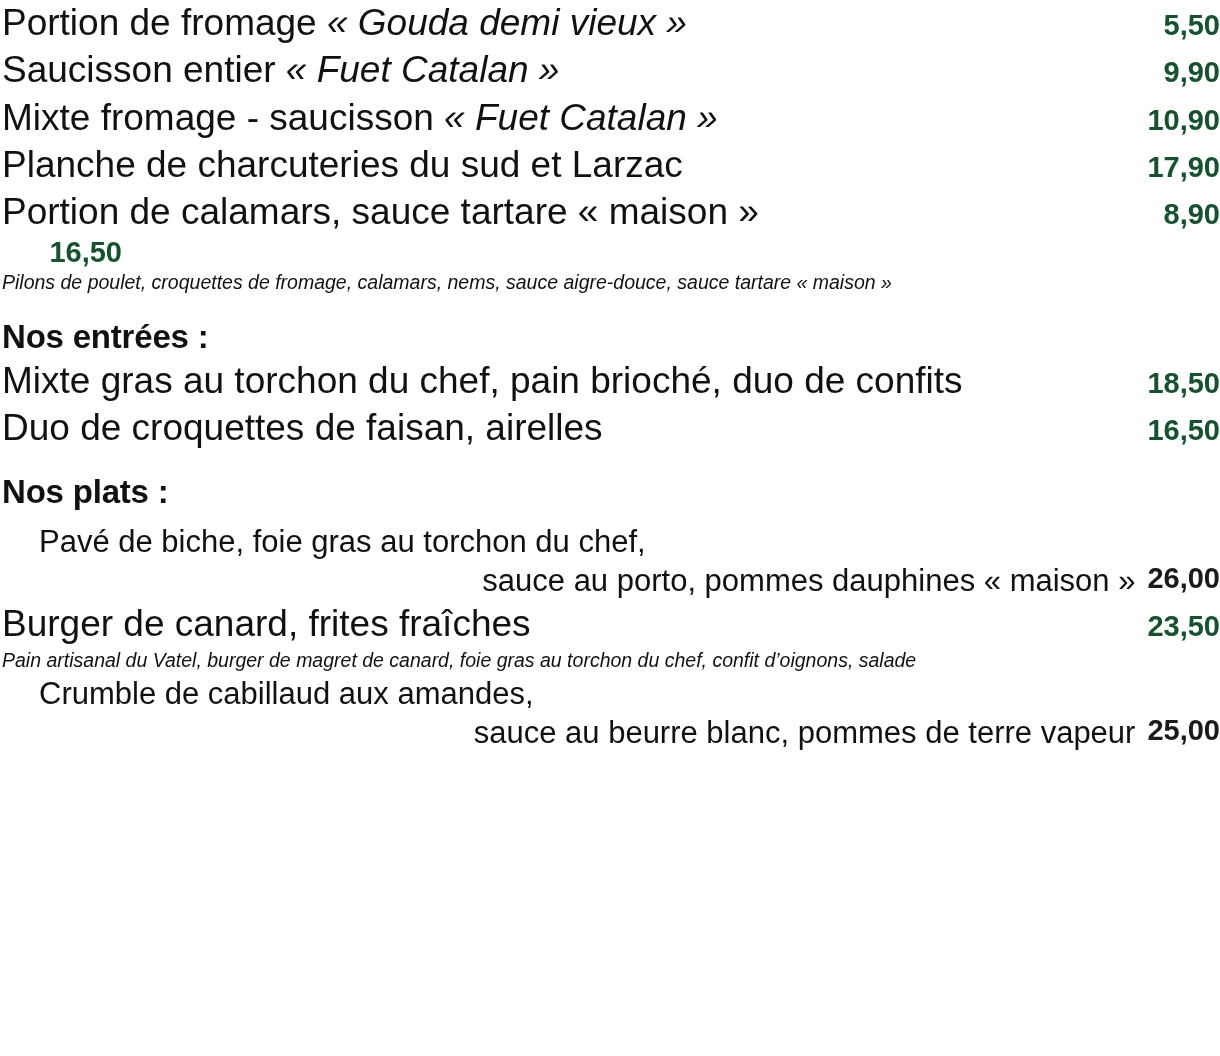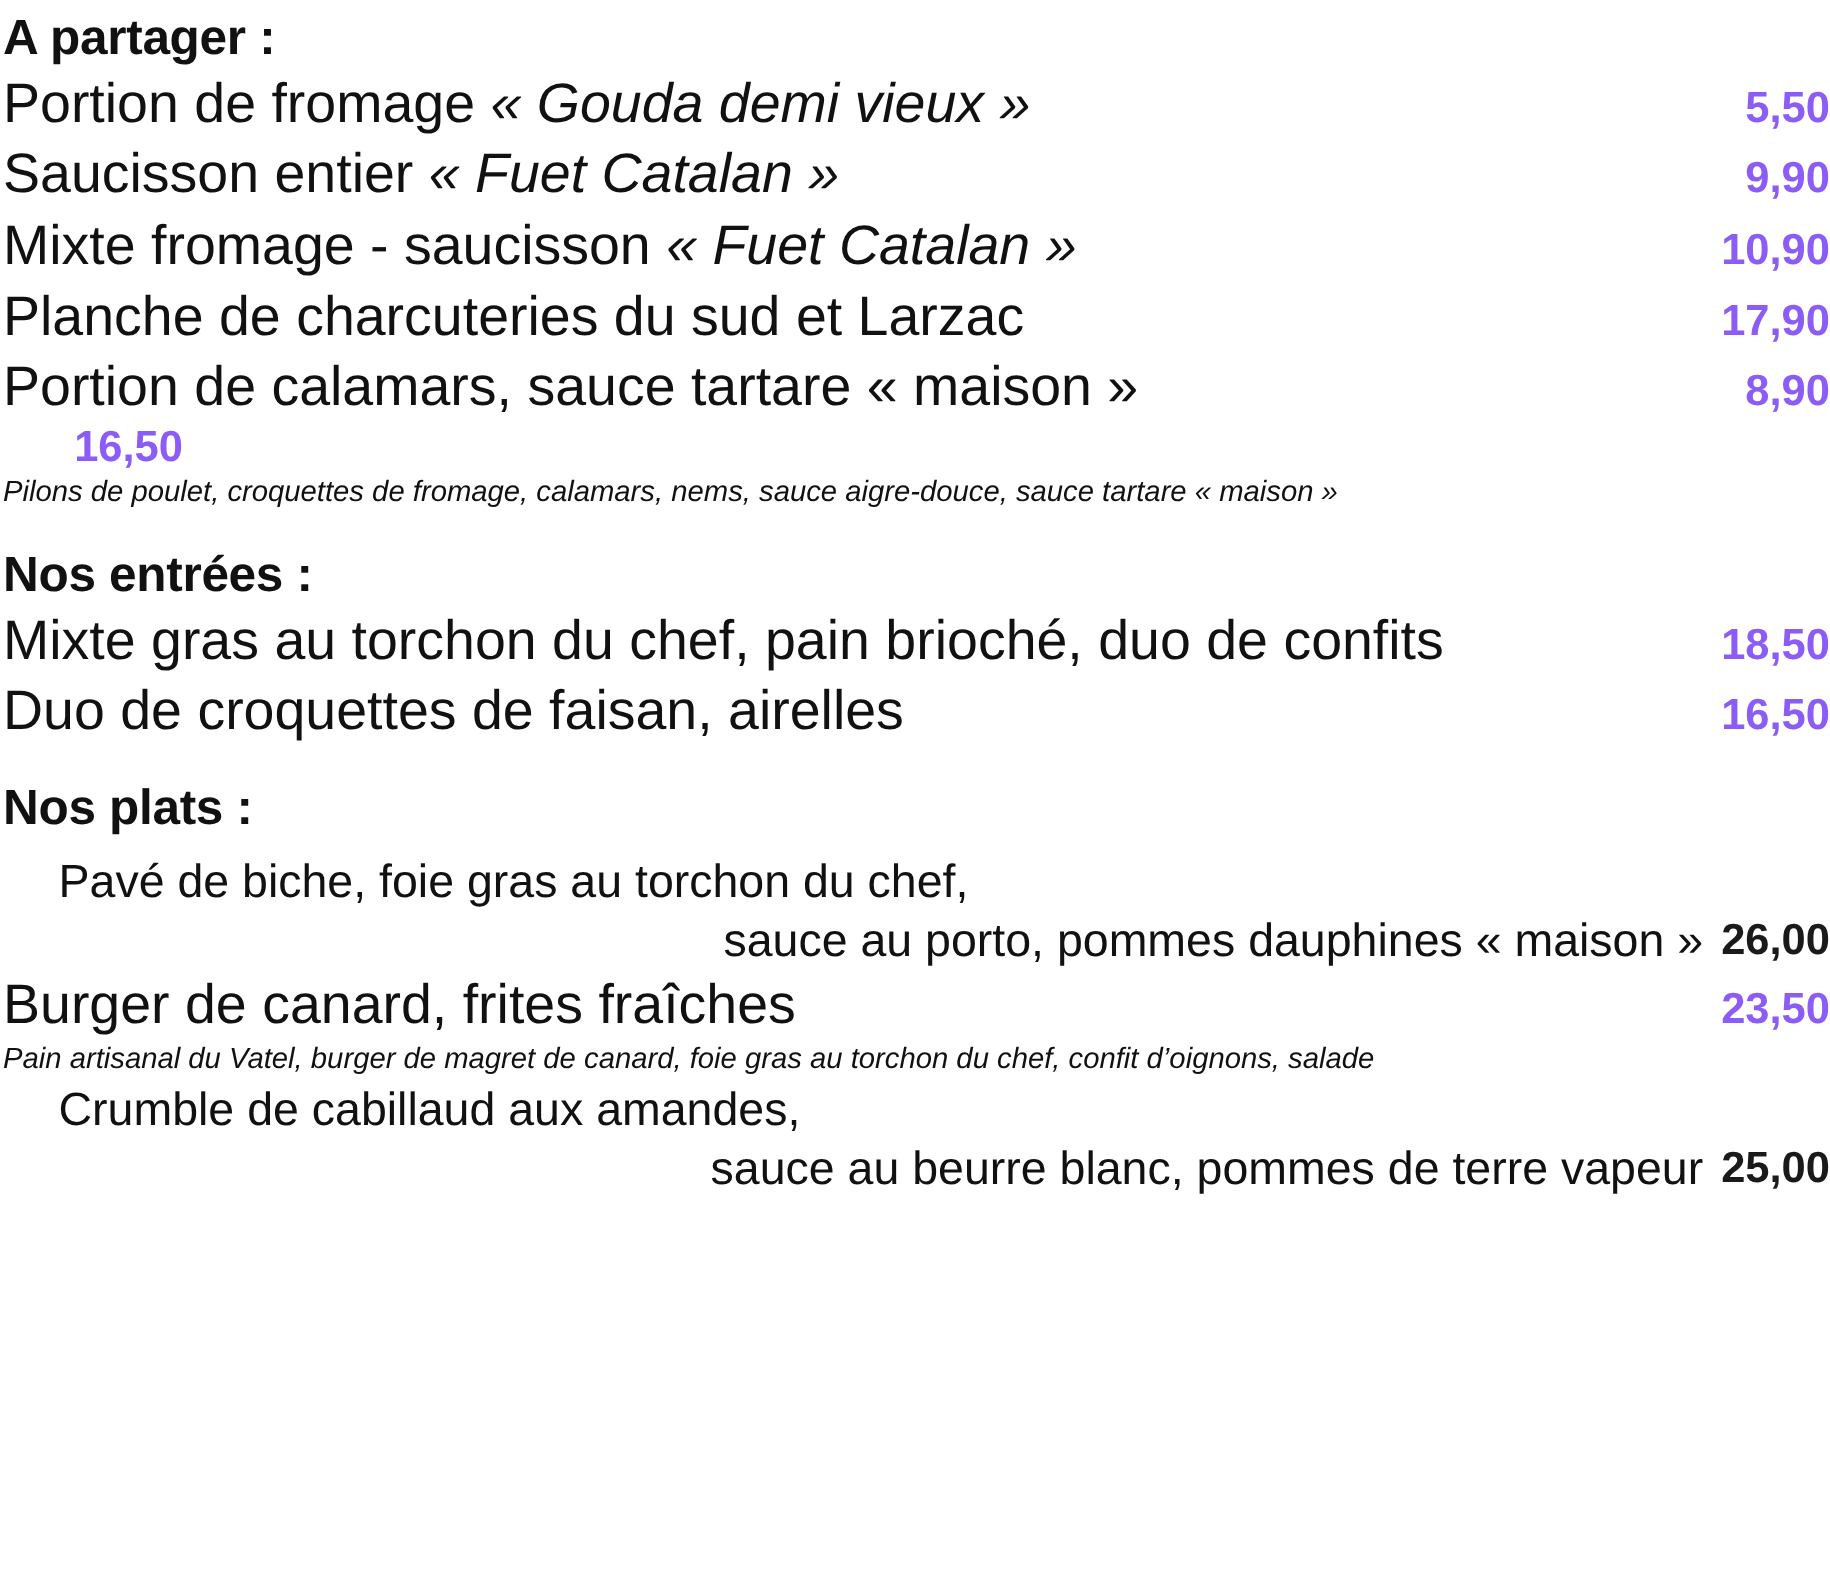--- a/index.html
+++ b/index.html
@@ -49,21 +49,21 @@
     color: #111111;
     padding-left: 2px;
     white-space: pre-wrap;
   }
   .item-name em {
     font-style: italic;
   }
   .item-price {
     font-size: 29px;
     font-weight: bold;
-    color: #8b5cf6;
+    color: #14532d;
     white-space: nowrap;
     padding-left: 14px;
   }
   .price-col {
     min-width: 108px;
     text-align: right;
   }
 
   .item-desc {
     font-size: 19.5px;
@@ -77,21 +77,21 @@
 
   .two-line .line1 {
     font-size: 31px;
     line-height: 1.25;
     color: #111111;
     padding-left: 2px;
     margin-left: 37px;
   }
   .two-line .line2row {
     display: flex;
-    align-items: center;
+    align-items: flex-start;
     justify-content: flex-end;
     gap: 12px;
   }
   .two-line .line2 {
     font-size: 31px;
     line-height: 1.25;
     color: #111111;
   }
   .two-line .line2price {
     font-size: 29px;
@@ -99,21 +99,20 @@
     white-space: nowrap;
   }
   .gap-sm { height: 10px; }
 </style>
 </head>
 <body>
 
 <div class="menu">
 
   <div class="section first">
-    <div class="section-title">A partager :</div>
 
     <div class="item">
       <div class="item-name"><span>Portion de fromage </span><em>« Gouda demi vieux »</em></div>
       <div class="item-price price-col">5,50</div>
     </div>
 
     <div class="item">
       <div class="item-name"><span>Saucisson entier </span><em>« Fuet Catalan »</em></div>
       <div class="item-price price-col">9,90</div>
     </div>

